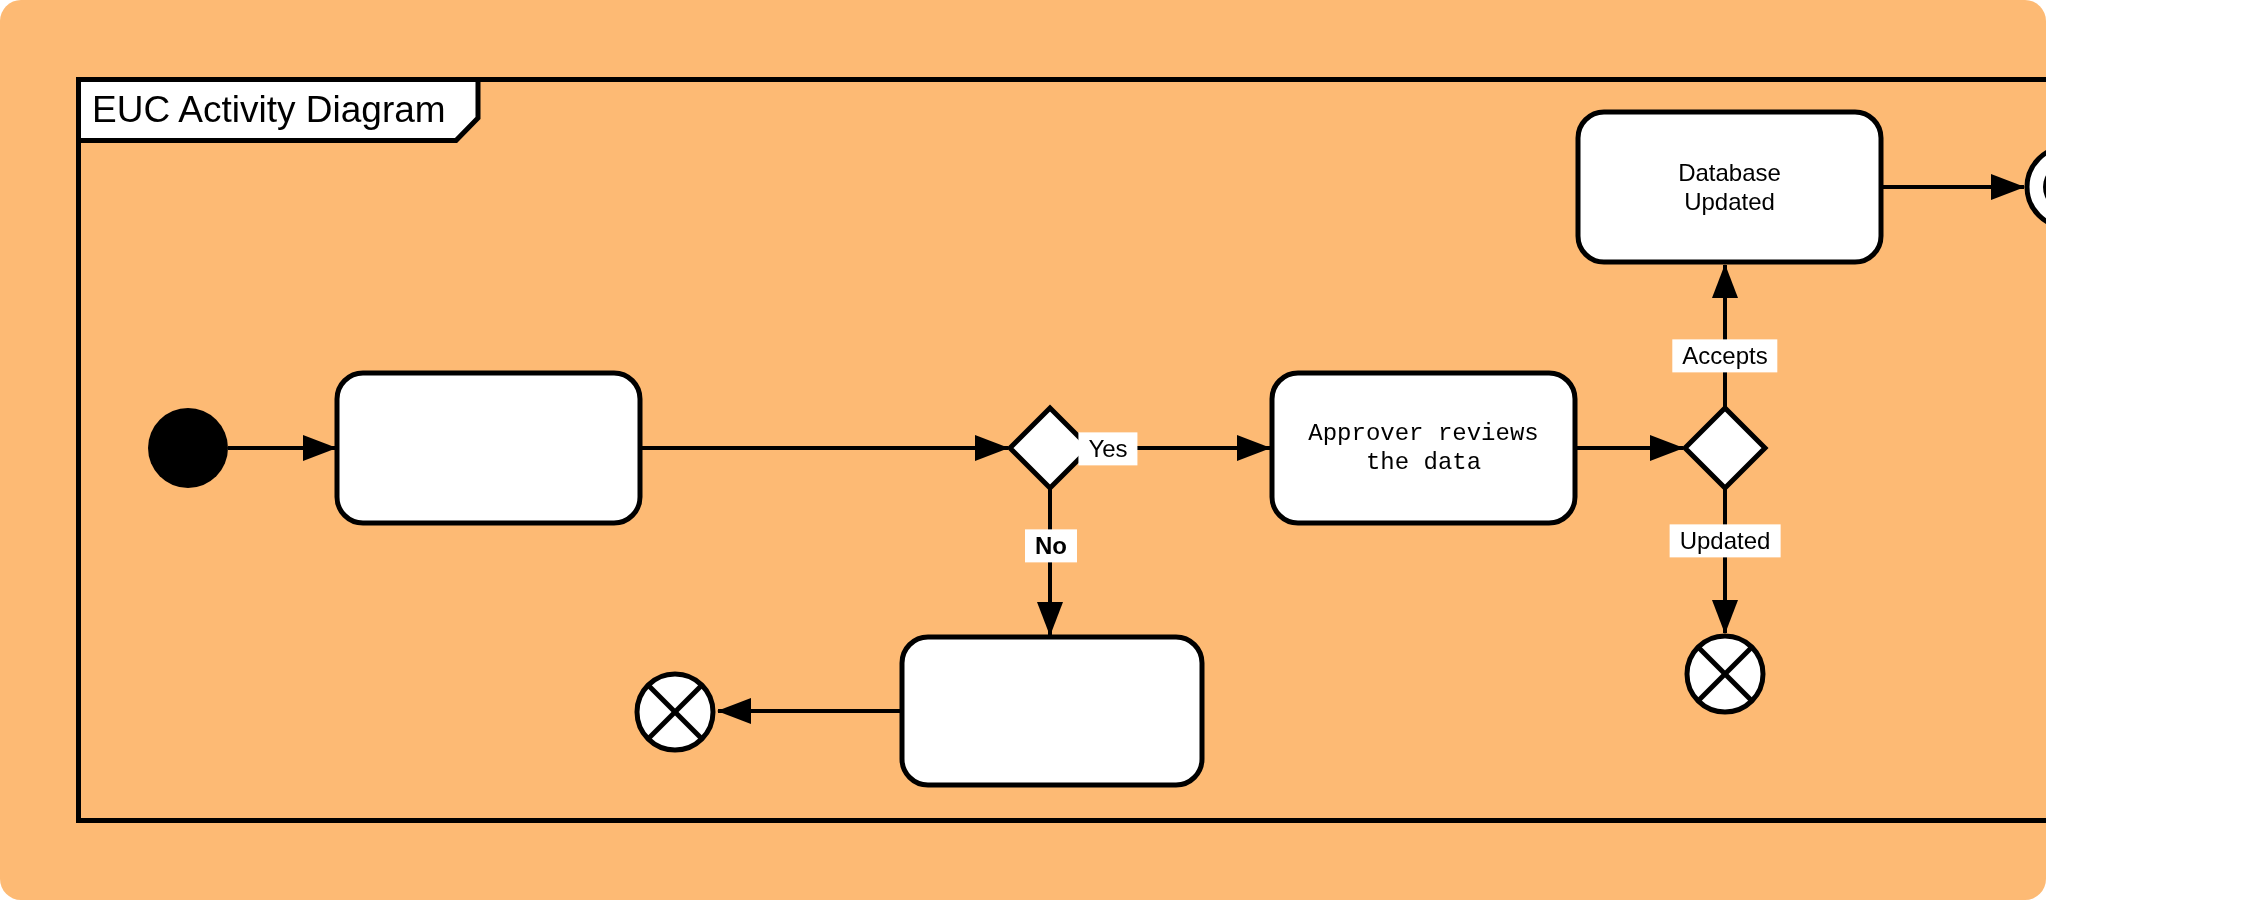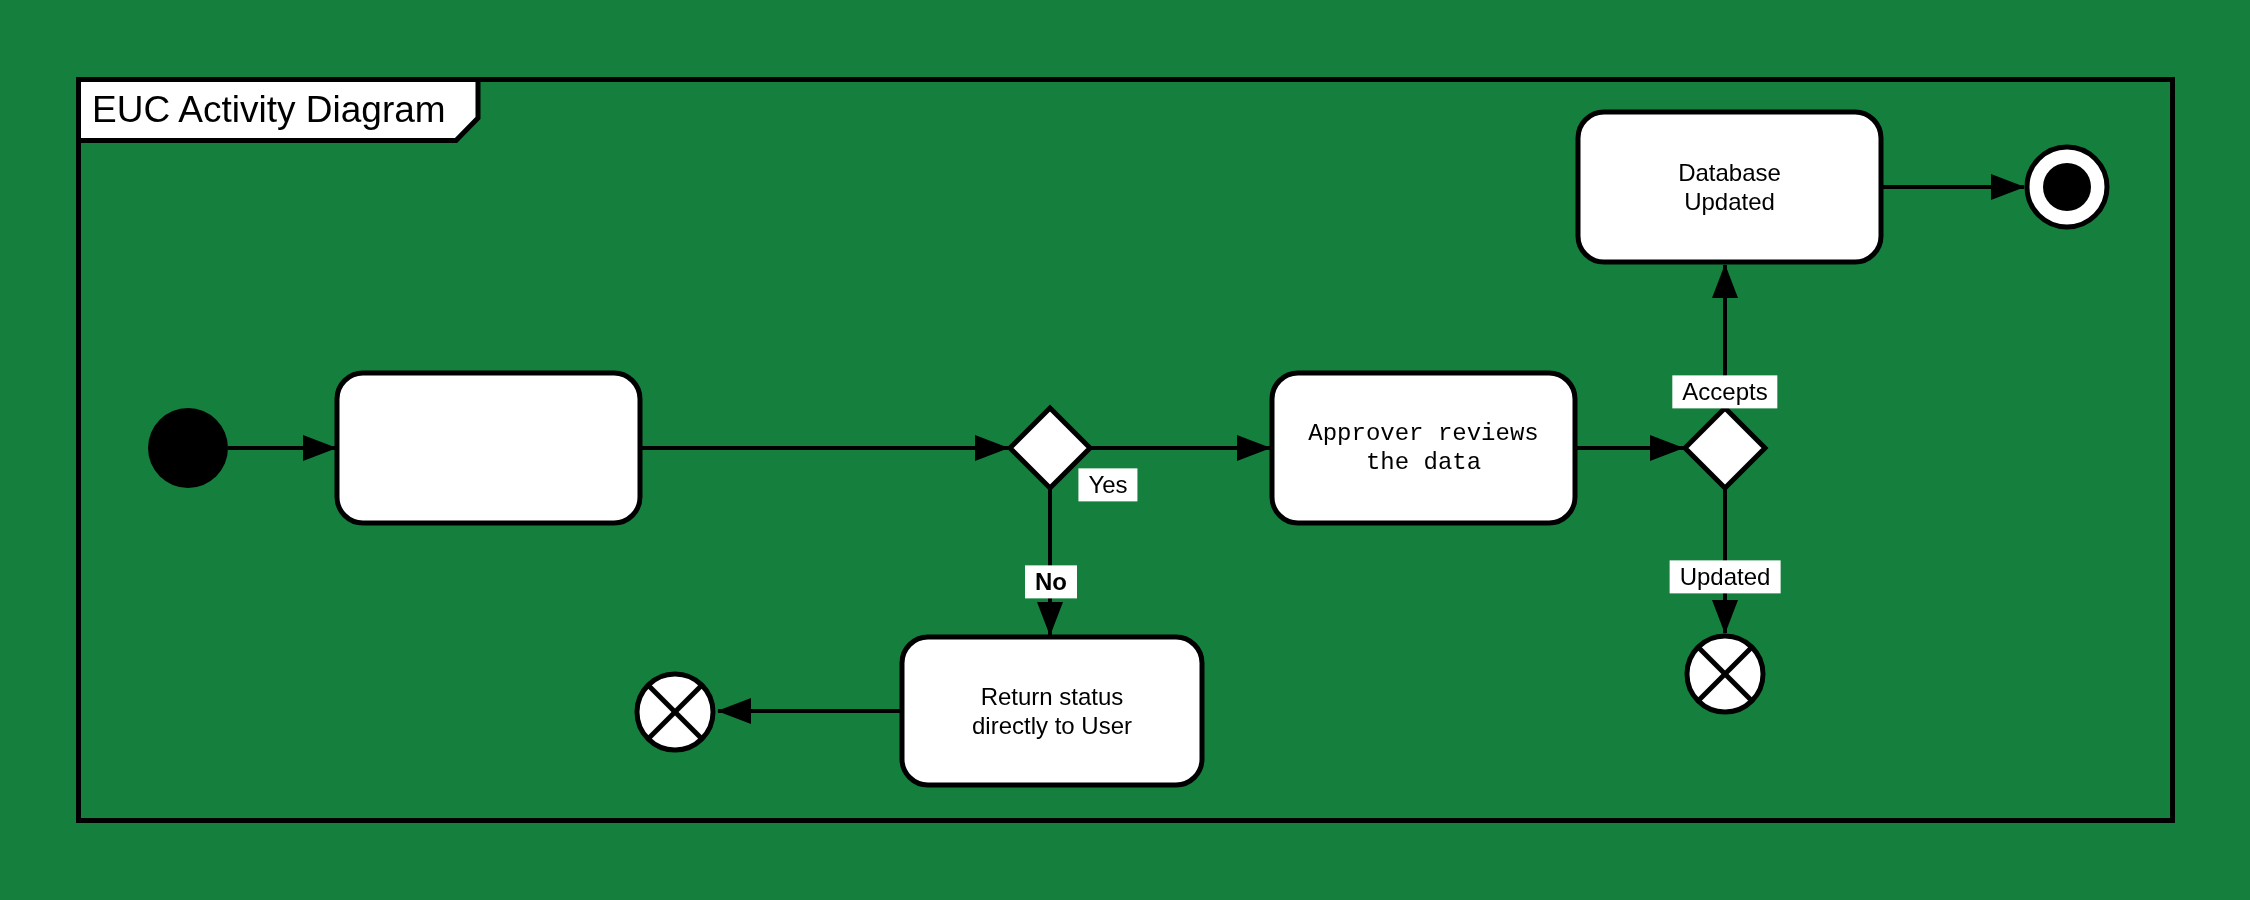--- a/index.html
+++ b/index.html
@@ -3,24 +3,25 @@
 <meta charset="utf-8">
 <style>
   html, body {
     margin: 0;
     padding: 0;
     background: #ffffff;
     font-family: "Liberation Sans", sans-serif;
   }
   .stage {
     position: relative;
-    width: 2250px;
+    width: 2046px;
     height: 900px;
-    background: #15803d;
+    background: #fdba74;
     overflow: hidden;
+    border-radius: 21px;
   }
   .shapes {
     position: absolute;
     left: 0;
     top: 0;
     width: 2250px;
     height: 900px;
     display: block;
   }
   .lbl {
@@ -33,21 +34,20 @@
   }
   .node-lbl {
     display: flex;
     align-items: center;
     justify-content: center;
   }
   .edge-lbl {
     transform: translate(-50%, -50%);
     background: #ffffff;
     padding: 2px 10px;
-    margin-top: 36px;
   }
   .frame-title {
     position: absolute;
     left: 92px;
     top: 82px;
     height: 56px;
     display: flex;
     align-items: center;
     color: #000000;
     font-size: 37px;
@@ -109,22 +109,20 @@
       <circle cx="2067" cy="187" r="24" fill="#000000"></circle>
     </g>
   </svg>
 
   <div class="frame-title">EUC Activity Diagram</div>
 
 
   <div class="lbl node-lbl" style="left:1272px; top:373px; width:303px; height:150px;font-family:Liberation Mono, monospace;">Approver reviews
 the data</div>
 
-  <div class="lbl node-lbl" style="left:902px; top:637px; width:300px; height:148px;">Return status
-directly to User</div>
 
   <div class="lbl node-lbl" style="left:1578px; top:112px; width:303px; height:150px;">Database
 Updated</div>
 
 
   <div class="lbl edge-lbl" style="left:1108px; top:449px;">Yes</div>
 
   <div class="lbl edge-lbl" style="left:1051px; top:546px;font-weight:bold;">No</div>
 
   <div class="lbl edge-lbl" style="left:1725px; top:356px;">Accepts</div>

